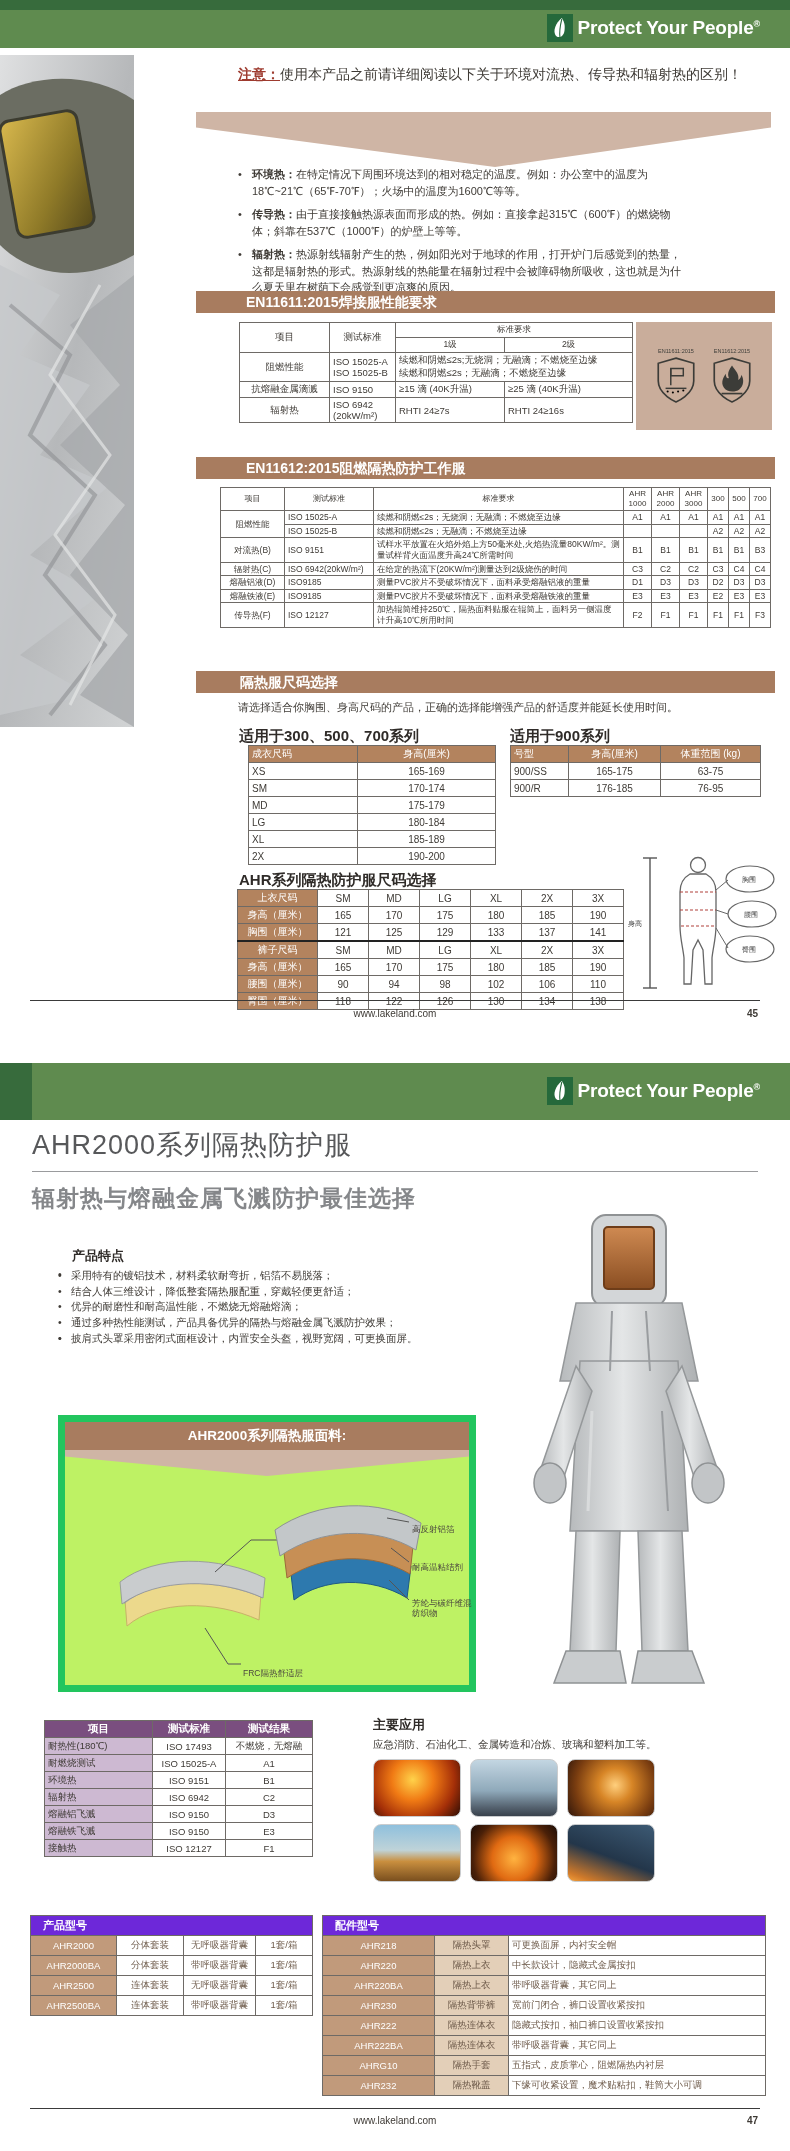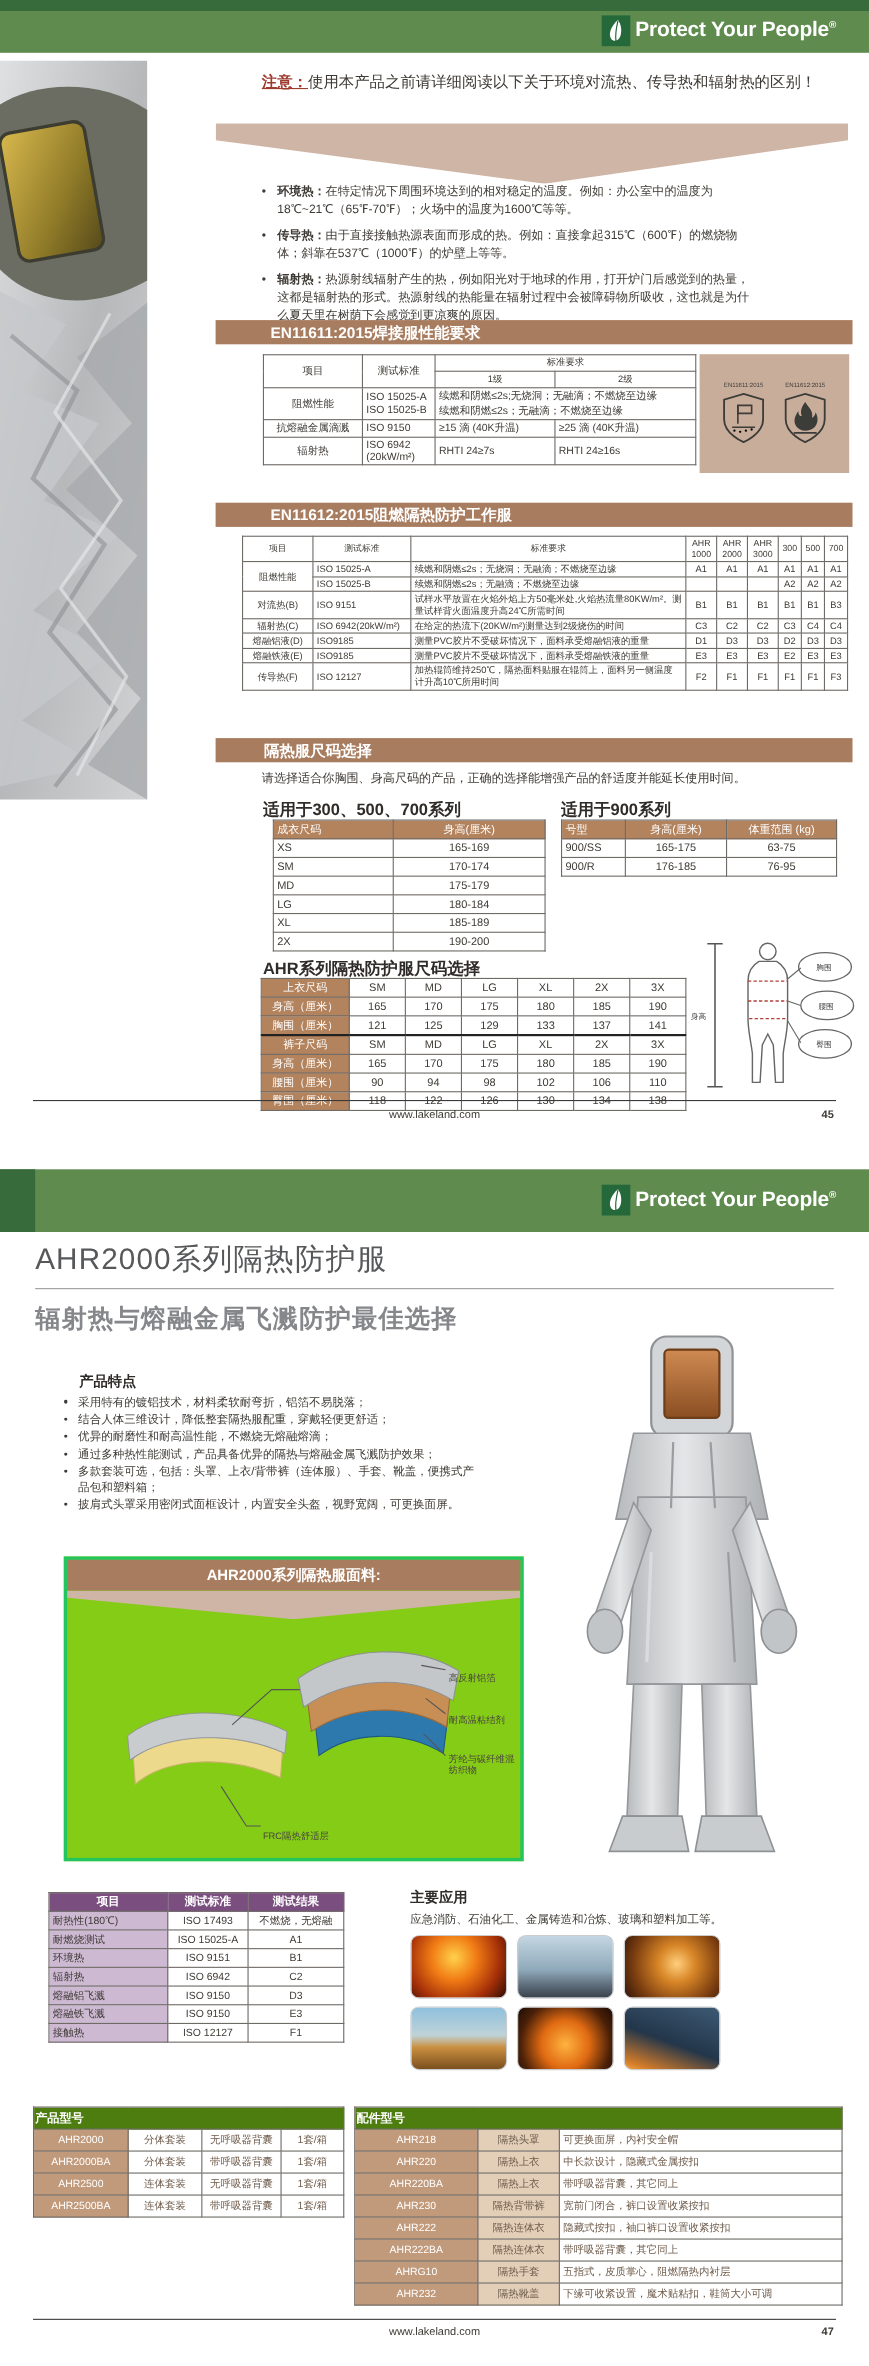--- a/index.html
+++ b/index.html
@@ -46,21 +46,21 @@
   .footer-url{font-size:10px;text-align:center;}
   .footer-page{font-size:10px;font-weight:bold;}
   
   .p2title{font-size:27px;color:#57585a;letter-spacing:1px;}
   .p2rule{border-top:1.5px solid #9a9b9d;}
   .p2sub{font-size:23px;font-weight:bold;color:#85878a;letter-spacing:1px;}
   .feattitle{font-weight:bold;font-size:13px;color:#2f2b28;}
   ul.features{list-style:none;margin:0;padding:0;width:378px;font-size:10.5px;line-height:1.4;}
   ul.features li{padding-left:13px;position:relative;margin-bottom:1px;}
   ul.features li .dot{position:absolute;left:0;top:0;}
-  .fabricbox{border:3px solid #22c55e;background:#84cc16;box-sizing:border-box;}
+  .fabricbox{border:7px solid #22c55e;background:#bef264;box-sizing:border-box;}
   .fabbanner{height:28px;background:#a87c5f;color:#fff;font-weight:bold;font-size:13.5px;line-height:28px;text-align:center;}
   .fabchev{height:26px;background:#cfb5a5;clip-path:polygon(0 0,100% 0,100% 25%,50% 100%,0 25%);}
   .fablabel{position:absolute;font-size:8.5px;color:#4a453f;line-height:1.2;}
   .ttest{width:268px;font-size:9.5px;}
   .ttest td{height:14px;}
   .ttest .hrow td{background:#7a4e7f;color:#fff;font-weight:bold;font-size:10.5px;text-align:center;}
   .ttest td{border-color:#a08ca6;}
   .ttest .itm{background:#cdb9d2;}
   .ttest .c{text-align:center;}
   .appstitle{font-weight:bold;font-size:13px;color:#2f2b28;}
@@ -68,21 +68,21 @@
   .pgrid{display:grid;grid-template-columns:repeat(3,88px);grid-auto-rows:58px;gap:7px 9px;}
   .photo{border-radius:8px;border:1px solid #caccce;}
   .ph-fire{background:radial-gradient(circle at 45% 35%,#ffd24a 0%,#f07a14 35%,#a42f08 70%,#2d0d04 100%);}
   .ph-chem{background:linear-gradient(180deg,#c3d6e2 0%,#8fa9ba 55%,#54616e 85%,#39424c 100%);}
   .ph-cast{background:radial-gradient(circle at 55% 45%,#ffcf7d 0%,#d78526 30%,#7a3d10 70%,#30160a 100%);}
   .ph-oil{background:linear-gradient(180deg,#8fc0dd 0%,#bfd3d8 45%,#c98f3f 65%,#7a4f1e 100%);}
   .ph-melt{background:radial-gradient(circle at 50% 60%,#ffb340 0%,#e06a12 40%,#4a2008 75%,#1c0c05 100%);}
   .ph-mill{background:linear-gradient(200deg,#3d5a74 0%,#23364a 55%,#d07a2a 90%,#f3a13c 100%);}
   .tprod{font-size:9.5px;color:#6f5c4c;}
   .tprod td{border-color:#c6ab92;height:17px;}
-  .tprod .hd td{background:#4d7c0f;color:#fff;font-weight:bold;font-size:11px;text-align:left;padding-left:1px;}
+  .tprod .hd td{background:#6d28d9;color:#fff;font-weight:bold;font-size:11px;text-align:left;padding-left:12px;}
   .tprod .mdl{background:#c19a7b;color:#fff;text-align:center;}
   .tprod .nm{background:#e3cfb8;text-align:center;}
   .tprod .c{text-align:center;}
   svg text{font-family:"Liberation Sans",sans-serif;}
 </style>
 </head>
 <body>
 
 <div class="abs" style="top:0;left:0;width:790px;height:1063px;">
 
@@ -524,21 +524,21 @@
       <li><span class="dot">•</span></li>
 
       <li><span class="dot">•</span><span>采用特有的镀铝技术，材料柔软耐弯折，铝箔不易脱落；</span></li>
 
       <li><span class="dot">•</span><span>结合人体三维设计，降低整套隔热服配重，穿戴轻便更舒适；</span></li>
 
       <li><span class="dot">•</span><span>优异的耐磨性和耐高温性能，不燃烧无熔融熔滴；</span></li>
 
       <li><span class="dot">•</span><span>通过多种热性能测试，产品具备优异的隔热与熔融金属飞溅防护效果；</span></li>
 
-      <li><span class="dot">•</span><span>多款套装可选，包括：头罩、上衣/背带裤（连体服）、手套、靴盖，便携式产品包和塑料箱；</span></li>
+      <li><span class="dot">•</span></li>
 
       <li><span class="dot">•</span><span>披肩式头罩采用密闭式面框设计，内置安全头盔，视野宽阔，可更换面屏。</span></li>
     </ul>
 
   <div class="abs fabricbox" style="left:58px;top:352px;width:418px;height:277px;">
     <div class="fabbanner">AHR2000系列隔热服面料:</div>
     <div class="fabchev"></div>
     <svg class="abs" style="left:0;top:56px;" width="416" height="219" viewBox="0 0 416 219">
       <path d="M60 122 C92 96 150 96 196 116 L194 142 C150 122 92 122 62 148 Z" fill="#ecd98c" stroke="#c7b268" stroke-width="1"></path>
       <path d="M58 112 C90 86 152 86 198 108 L197 120 C152 100 90 100 59 126 Z" fill="#9fa2a4"></path>

